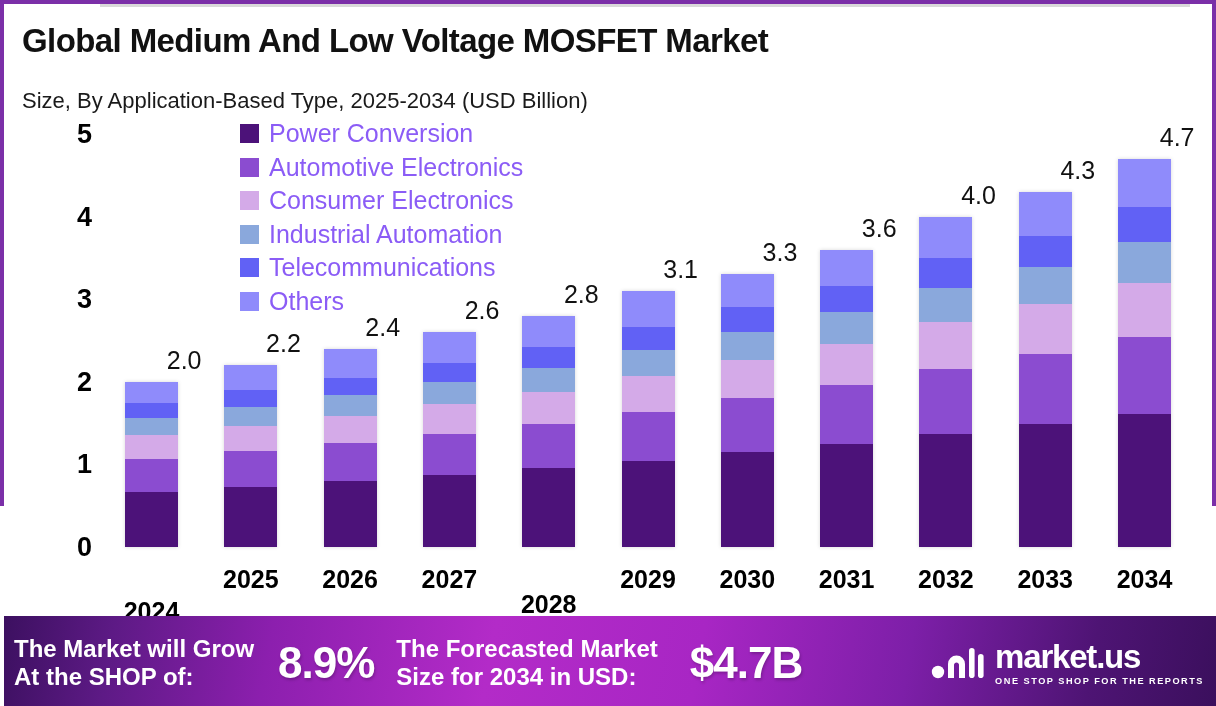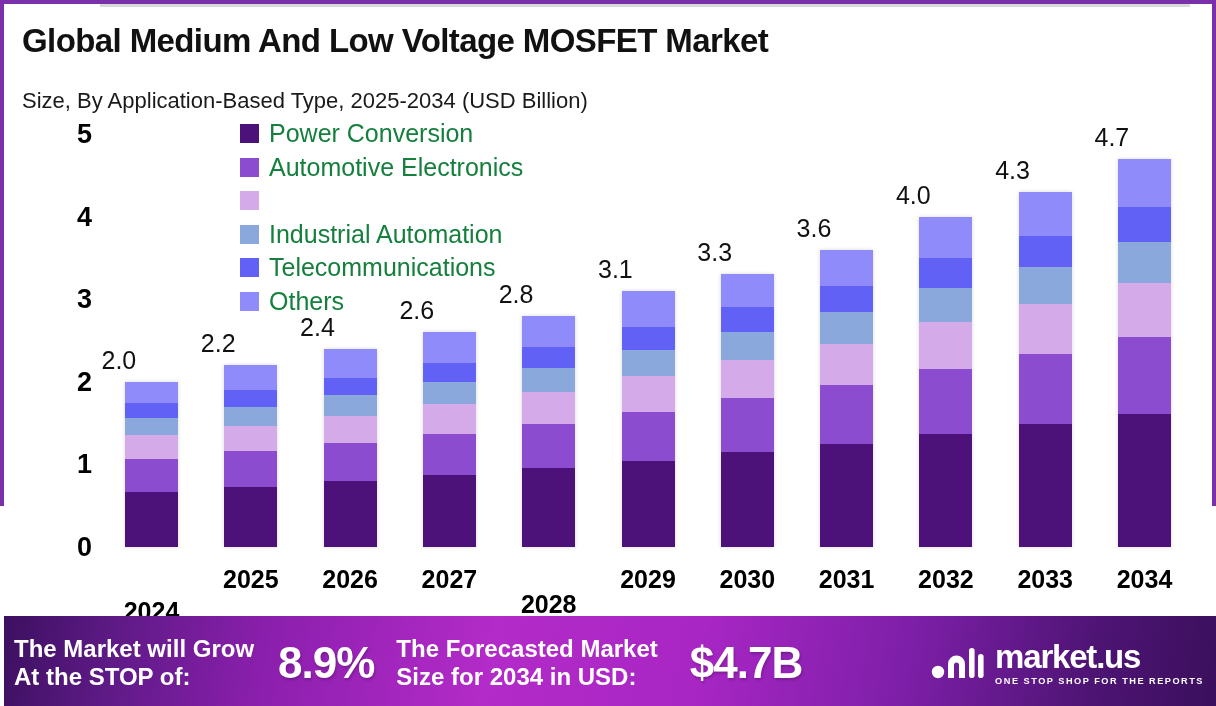--- a/index.html
+++ b/index.html
@@ -63,21 +63,21 @@
   
   .bar {
     position: absolute;
     width: 53px;
     box-shadow: 0 0 4px rgba(0,0,0,0.16);
   }
   .seg { width: 100%; }
   .bar-label {
     position: absolute;
     width: 100px;
-    text-align: left;
+    text-align: right;
     font-size: 25px;
     color: #111111;
     white-space: nowrap;
   }
   .xtick {
     position: absolute;
     width: 100px;
     text-align: center;
     font-size: 25px;
     font-weight: 800;
@@ -95,21 +95,21 @@
     align-items: center;
     height: 33.5px;
   }
   .legend-swatch {
     width: 19px; height: 19px;
     margin-right: 10px;
     flex: none;
   }
   .legend-text {
     font-size: 25px;
-    color: #15803d;
+    color: #8b5cf6;
     white-space: nowrap;
     line-height: 1;
   }
 
   
   #banner {
     position: absolute;
     left: 0; top: 612px;
     width: 1216px; height: 94px;
     background: linear-gradient(100deg,
@@ -317,39 +317,40 @@
       <div class="legend-row">
         <span class="legend-swatch" style="background: rgb(76, 18, 121);"></span>
         <span class="legend-text">Power Conversion</span>
       </div>
       <div class="legend-row">
         <span class="legend-swatch" style="background: rgb(139, 76, 208);"></span>
         <span class="legend-text">Automotive Electronics</span>
       </div>
       <div class="legend-row">
         <span class="legend-swatch" style="background: rgb(212, 170, 232);"></span>
+        <span class="legend-text">Consumer Electronics</span>
       </div>
       <div class="legend-row">
         <span class="legend-swatch" style="background: rgb(138, 168, 220);"></span>
         <span class="legend-text">Industrial Automation</span>
       </div>
       <div class="legend-row">
         <span class="legend-swatch" style="background: rgb(97, 97, 245);"></span>
         <span class="legend-text">Telecommunications</span>
       </div>
       <div class="legend-row">
         <span class="legend-swatch" style="background: rgb(143, 139, 251);"></span>
         <span class="legend-text">Others</span>
       </div>
     </div>
 
   <div id="banner">
     <div id="cagr-label">
         <div>The Market will Grow</div>
-        <div>At the STOP of:</div>
+        <div>At the SHOP of:</div>
       </div>
     <div id="cagr-value">8.9%</div>
     <div id="forecast-label">
         <div>The Forecasted Market</div>
         <div>Size for 2034 in USD:</div>
       </div>
     <div id="forecast-value">$4.7B</div>
 
     <div id="logo">
       <svg id="logo-mark" width="56" height="34" viewBox="0 0 56 34">

